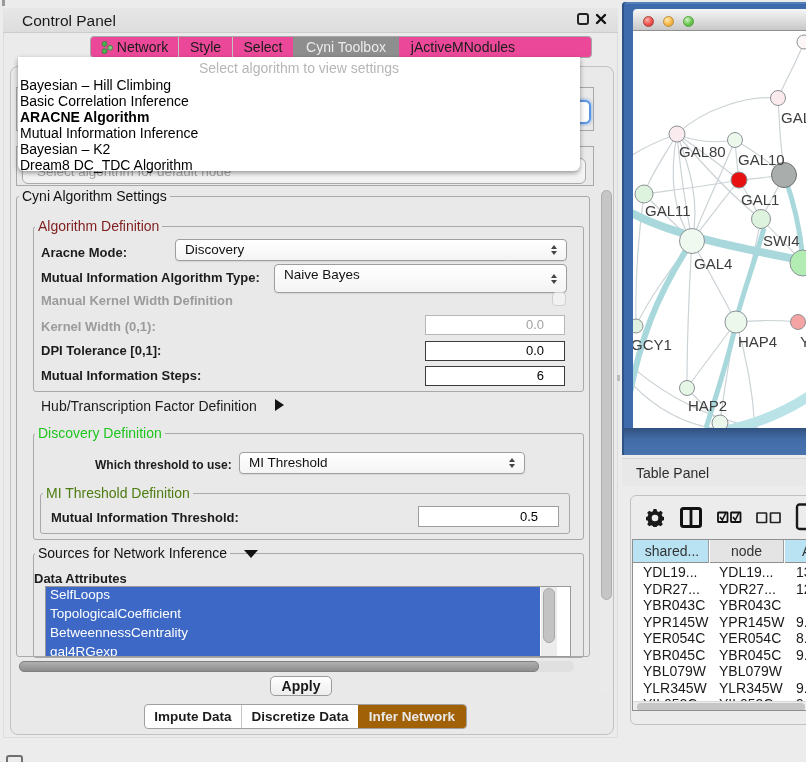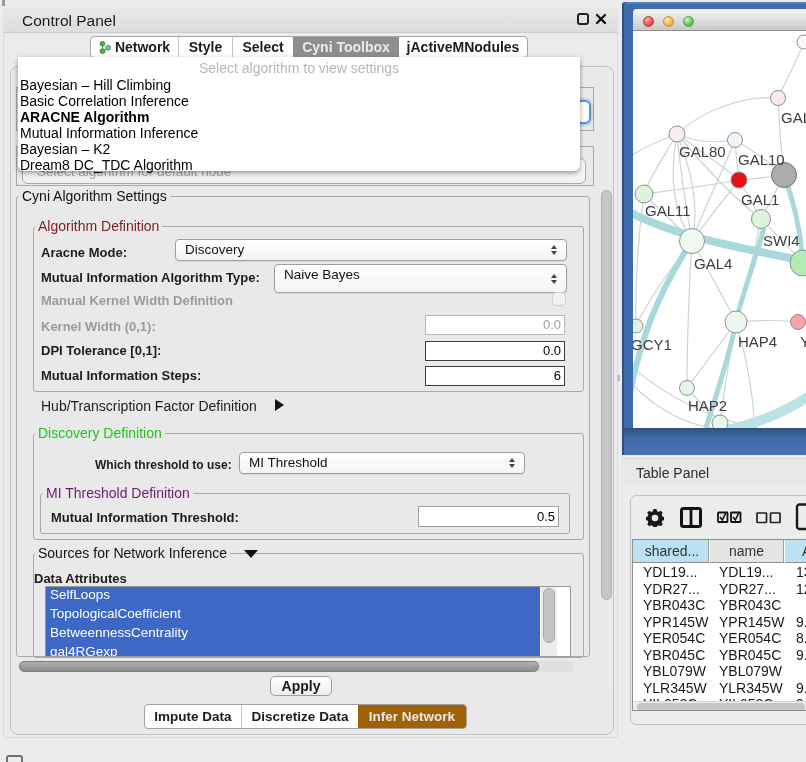--- a/index.html
+++ b/index.html
@@ -5,21 +5,21 @@
 body{position:relative}
 .a{position:absolute}
 .lbl{position:absolute;font-size:13px;font-weight:bold;color:#1c1c1c;line-height:13px;white-space:nowrap}
 .gry{color:#9b9b9b}
 .grp{position:absolute;border:1px solid #a9a9a9;border-radius:3px}
 .gt{position:absolute;font-size:14px;line-height:13px;background:#e9e9e9;padding:0 3px;white-space:nowrap}
 .combo{position:absolute;background:linear-gradient(#ffffff,#f4f4f4);border:1px solid #9e9e9e;border-radius:4px;font-size:13.5px;color:#111;line-height:20px;padding-left:9px;white-space:nowrap;box-shadow:0 1px 1px rgba(0,0,0,.08)}
 .arr{position:absolute;right:8px;top:50%;margin-top:-5px;width:8px;height:10px}
 .arr:before{content:"";position:absolute;left:1px;top:0;border-left:3.5px solid transparent;border-right:3.5px solid transparent;border-bottom:4px solid #444}
 .arr:after{content:"";position:absolute;left:1px;bottom:0;border-left:3.5px solid transparent;border-right:3.5px solid transparent;border-top:4px solid #444}
-.fld{position:absolute;background:#fff;font-size:13px;color:#000;text-align:right;padding-right:3px}
+.fld{position:absolute;background:#fff;font-size:13px;color:#000;text-align:right;padding-right:20px}
 .seg{display:inline-block;height:100%;text-align:center;color:#1c1c1c}
 .net-lbl{font-size:15px;fill:#3e3e3e;font-family:"Liberation Sans",sans-serif}
 </style></head>
 <body>
 
 <div class="a" style="left:2px;top:0;width:3px;height:6px;background:#9a9a9a"></div>
 
 <div class="a" style="left:3px;top:8px;width:615px;height:730px;background:#ebebeb;border:1px solid #dcdcdc;border-radius:2px"></div>
 <div class="a" style="left:3px;top:8px;width:615px;height:25px;background:linear-gradient(#e7e7e7,#dddddd);border-bottom:1px solid #cccccc"></div>
 <div class="a" style="left:22px;top:12px;font-size:15.5px;color:#1a1a1a">Control Panel</div>
@@ -54,21 +54,21 @@
 <div class="fld" style="left:425px;top:366px;width:140px;height:20px;border:1px solid #3c3c3c;line-height:18px">6</div>
 
 <div class="a" style="left:41px;top:400px;font-size:14px;color:#1c1c1c;line-height:13px;white-space:nowrap">Hub/Transcription Factor Definition</div>
 <div class="a" style="left:275px;top:399px;width:0;height:0;border-top:6px solid transparent;border-bottom:6px solid transparent;border-left:9.5px solid #141414"></div>
 
 <div class="grp" style="left:33px;top:433px;width:551px;height:107px"></div>
 <div class="gt" style="left:35px;top:427px;color:#1dc51d">Discovery Definition</div>
 <div class="lbl" style="left:95px;top:459px;font-size:12px">Which threshold to use:</div>
 <div class="combo" style="left:239px;top:452px;width:286px;height:22px">MI Threshold<span class="arr"></span></div>
 <div class="grp" style="left:40px;top:493px;width:530px;height:41px"></div>
-<div class="gt" style="left:43px;top:487px;color:#701a75">MI Threshold Definition</div>
+<div class="gt" style="left:43px;top:487px;color:#4d7c0f">MI Threshold Definition</div>
 <div class="lbl" style="left:51px;top:511px">Mutual Information Threshold:</div>
 <div class="fld" style="left:418px;top:506px;width:141px;height:21px;border:1px solid #9e9e9e;line-height:19px">0.5</div>
 
 <div class="grp" style="left:33px;top:553px;width:551px;height:105px"></div>
 <div class="gt" style="left:35px;top:547px;color:#111">Sources for Network Inference</div>
 <div class="a" style="left:244px;top:550px;width:0;height:0;border-left:7px solid transparent;border-right:7px solid transparent;border-top:8px solid #111"></div>
 <div class="lbl" style="left:34px;top:572px">Data Attributes</div>
 <div class="a" style="left:45px;top:586px;width:526px;height:71px;background:#fff;border:1px solid #999"></div>
 <div class="a" style="left:46px;top:587px;width:494px;height:69px;background:#3d68c5"></div>
 <div class="a" style="left:50px;top:585px;font-size:13.5px;line-height:19px;color:#fff;overflow:hidden;height:71px">SelfLoops<br>TopologicalCoefficient<br>BetweennessCentrality<br>gal4RGexp</div>
@@ -82,21 +82,21 @@
 <div class="a" style="left:601px;top:190px;width:11px;height:410px;background:#c6c6c6;border:1px solid #adadad;border-radius:6px"></div>
 
 <div class="a" style="left:270px;top:676px;width:62px;height:20px;background:linear-gradient(#ffffff,#ededed);border:1px solid #9c9c9c;border-radius:5px;font-size:14px;font-weight:bold;color:#1a1a1a;text-align:center;line-height:18px">Apply</div>
 
 <div class="a" style="left:144px;top:704px;width:323px;height:25px;background:#fff;border:1px solid #a0a0a0;border-radius:4px;font-size:13.5px;font-weight:bold;line-height:23px;overflow:hidden">
 <span class="seg" style="width:96px">Impute Data</span><span class="seg" style="width:117px;border-left:1px solid #c4c4c4">Discretize Data</span><span class="seg" style="width:108px;background:#a16207;color:#e8e8e8">Infer Network</span>
 </div>
 
 <div class="a" style="left:6px;top:755px;width:17px;height:17px;border:2px solid #6f6f6f;border-radius:3px;background:#ececec"></div>
 
-<div class="a" style="left:90px;top:36px;width:438px;height:22px;background:#ffffff;border:1px solid #a6a6a6;border-radius:4px;font-size:14px;font-weight:bold;line-height:20px;overflow:hidden">
+<div class="a" style="left:90px;top:36px;width:502px;height:22px;background:#ec4899;border:1px solid #a6a6a6;border-radius:4px;font-size:14px;font-weight:normal;line-height:20px;overflow:hidden">
 <span class="seg" style="width:87px"><svg width="12" height="13" style="vertical-align:-2px;margin-right:4px">
         <path d="M3.5,3 L3.5,10 M3.5,10 L9,7" stroke="#8a8a8a" stroke-width="1.2" fill="none"></path>
         <circle cx="3.5" cy="2.8" r="2.4" fill="#4db352" stroke="#2e7d32" stroke-width="0.8"></circle>
         <circle cx="3.5" cy="10.2" r="2.4" fill="#4db352" stroke="#2e7d32" stroke-width="0.8"></circle>
         <circle cx="9.2" cy="6.8" r="2.4" fill="#7ccf80" stroke="#2e7d32" stroke-width="0.8"></circle>
       </svg>Network</span><span class="seg" style="width:54px;border-left:1px solid #c4c4c4">Style</span><span class="seg" style="width:61px;border-left:1px solid #c4c4c4">Select</span><span class="seg" style="width:106px;background:#8e8e8e;color:#ebebeb">Cyni Toolbox</span><span class="seg" style="width:128px">jActiveMNodules</span>
 </div>
 
 <div class="a" style="left:18px;top:57px;width:562px;height:114px;background:#fff;border-radius:0 0 6px 6px;box-shadow:0 2px 5px rgba(0,0,0,.4)"></div>
 <div class="a" style="left:18px;top:60px;width:562px;text-align:center;font-size:14px;color:#b6b6b6">Select algorithm to view settings</div>
@@ -212,21 +212,21 @@
       <rect x="1" y="1" width="9.5" height="9.5" rx="0.5"></rect>
       <rect x="14.5" y="1" width="9.5" height="9.5" rx="0.5"></rect>
     </g>
   </svg>
 <svg class="a" style="left:795px;top:503px" width="20" height="30">
     <path d="M2,4 a2.5,2.5 0 0 1 2.5,-2.5 h8 l5,5 v17 a2.5,2.5 0 0 1 -2.5,2.5 h-10.5 a2.5,2.5 0 0 1 -2.5,-2.5 z" fill="none" stroke="#1a1a1a" stroke-width="2.4"></path>
   </svg>
 
 <div class="a" style="left:632px;top:539px;width:174px;height:172px;background:#fff;border:1px solid #8f8f8f;border-right:none;overflow:hidden">
 <div style="position:absolute;left:0;top:0;height:23px;width:76px;background:#b9e3f2;border-right:1px solid #9f9f9f;border-bottom:1px solid #8f8f8f;text-align:center;font-size:14px;color:#333;line-height:23px;padding-left:3px">shared...</div>
-<div style="position:absolute;left:77px;top:0;height:23px;width:74px;background:#e4e4e4;border-right:1px solid #9f9f9f;border-bottom:1px solid #8f8f8f;text-align:center;font-size:14px;color:#333;line-height:23px">name</div>
+<div style="position:absolute;left:77px;top:0;height:23px;width:74px;background:#e4e4e4;border-right:1px solid #9f9f9f;border-bottom:1px solid #8f8f8f;text-align:center;font-size:14px;color:#333;line-height:23px">node</div>
 <div style="position:absolute;left:152px;top:0;height:23px;width:60px;background:#b9e3f2;border-bottom:1px solid #8f8f8f;font-size:14px;color:#333;line-height:23px;padding-left:17px">A</div>
 <div style="position:absolute;left:10px;top:24px;font-size:14px;color:#1a1a1a;line-height:16.5px;white-space:pre">YDL19...
 YDR27...
 YBR043C
 YPR145W
 YER054C
 YBR045C
 YBL079W
 YLR345W
 YIL052C</div>

